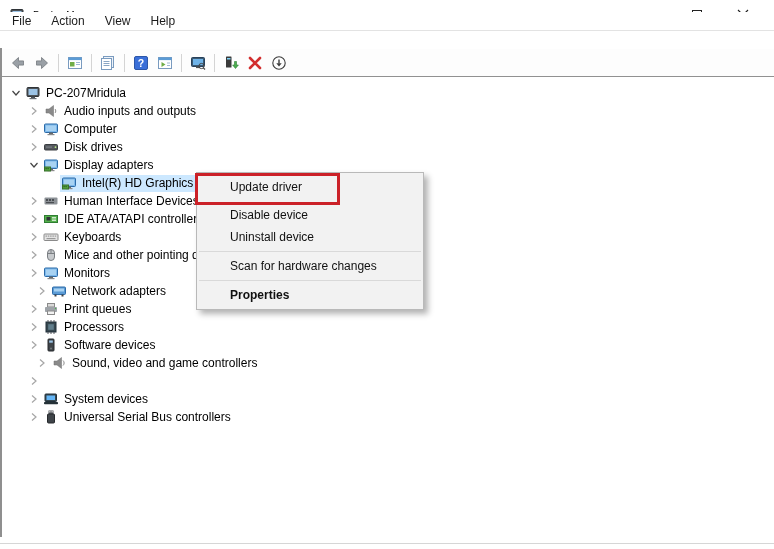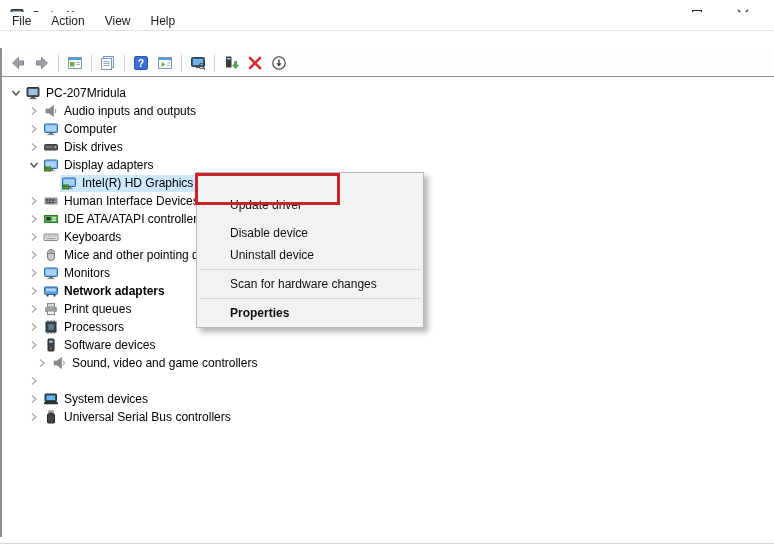--- a/index.html
+++ b/index.html
@@ -391,21 +391,21 @@
             <svg width="16" height="16" viewBox="0 0 16 16" xmlns="http://www.w3.org/2000/svg">
               <rect x="1.5" y="3" width="13" height="8.5" rx="1" fill="#7db8ea" stroke="#2b6aa8"></rect>
               <rect x="3" y="4.5" width="10" height="5.5" fill="#a8d2f2"></rect>
               <rect x="6" y="11.5" width="4" height="1.6" fill="#6a6a6a"></rect>
               <rect x="4.5" y="13" width="7" height="1.2" fill="#8a8a8a"></rect>
             </svg>
           </span>
           <span class="lbl">Monitors</span>
         </span>
       </div>
-      <div class="tree-row" style="padding-left: 24px; font-weight: bold;">
+      <div class="tree-row" style="padding-left: 32px;">
         <span class="chev">
           <svg width="10" height="10" viewBox="0 0 10 10">
             <path d="M3 1.5L7 5L3 8.5" fill="none" stroke="#a6a6a6" stroke-width="1.2"></path>
           </svg>
         </span>
         <span class="node">
           <span class="tree-icon">
             <svg width="16" height="16" viewBox="0 0 16 16" xmlns="http://www.w3.org/2000/svg">
               <rect x="1.5" y="4" width="13" height="7.5" rx="1" fill="#5b9bd5" stroke="#2b6aa8"></rect>
               <rect x="3" y="5.5" width="10" height="3" fill="#a8d2f2"></rect>
@@ -529,21 +529,21 @@
               <rect x="8.5" y="2.2" width="1.2" height="1.2" fill="#fff"></rect>
               <rect x="4.5" y="5" width="7" height="9" rx="1" fill="#3f4449" stroke="#26292c"></rect>
             </svg>
           </span>
           <span class="lbl">Universal Serial Bus controllers</span>
         </span>
       </div>
     </div>
 
   <div class="ctx">
-      <div class="ctx-item" style="margin-bottom: 6px; margin-top: 18px;">Update driver</div>
+      <div class="ctx-item" style="margin-bottom: 6px;">Update driver</div>
       <div class="ctx-item">Disable device</div>
       <div class="ctx-item">Uninstall device</div>
       <div class="ctx-sep"></div>
       <div class="ctx-item">Scan for hardware changes</div>
       <div class="ctx-sep"></div>
       <div class="ctx-item bold">Properties</div>
     </div>
 
   <div class="annotation-box" style="border-color: rgb(203, 33, 40);"></div>
 

